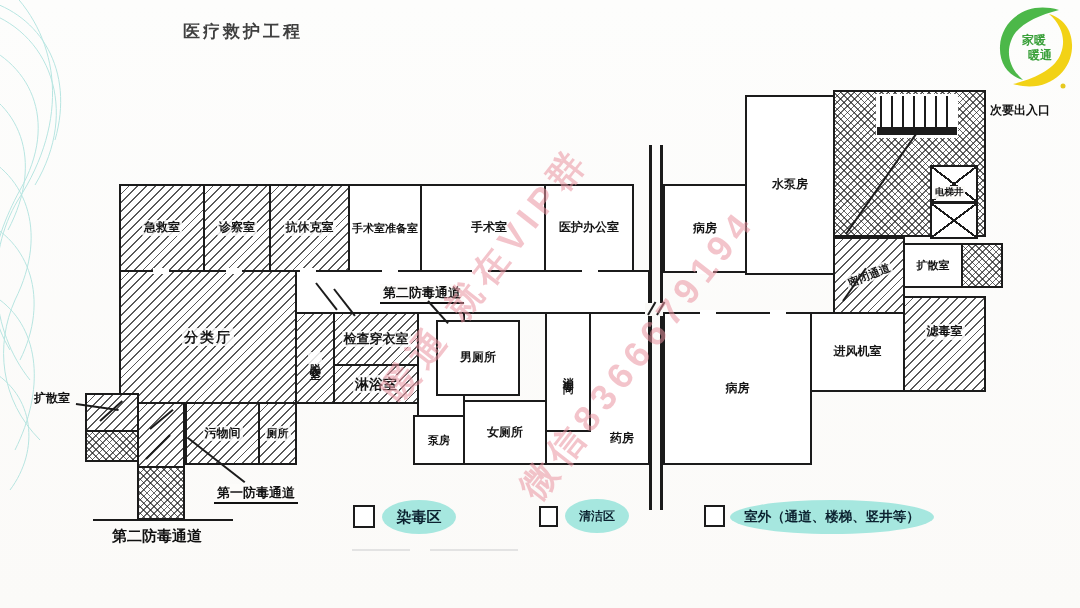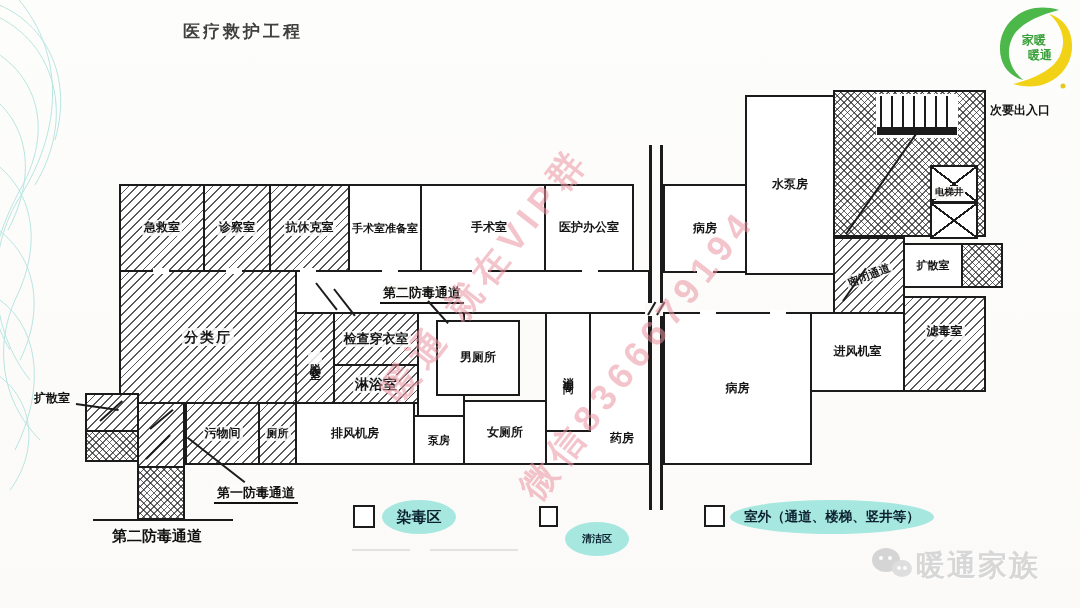--- a/index.html
+++ b/index.html
@@ -107,23 +107,20 @@
   <div class="room clean" style="left:545px;top:312px;width:105px;height:153px;align-items:flex-end;justify-content:flex-end;padding:12px 12px 16px 0;z-index:0">
       <span class="rlabel">药房</span>
     </div>
   <div class="room clean vtext" style="left:545px;top:312px;width:46px;height:120px;font-size:11px;z-index:1">
       <span class="rlabel">消毒间</span>
     </div>
 
   <div class="room clean" style="left:413px;top:415px;width:52px;height:50px;font-size:11px;z-index:2">
       <span class="rlabel">泵房</span>
     </div>
-  <div class="room clean" style="left:295px;top:402px;width:120px;height:63px">
-      <span class="rlabel">排风机房</span>
-    </div>
   <div class="room hatch" style="left:258px;top:402px;width:39px;height:63px;font-size:11px">
       <span class="rlabel">厕所</span>
     </div>
   <div class="room hatch" style="left:185px;top:402px;width:75px;height:63px">
       <span class="rlabel">污物间</span>
     </div>
 
   <div class="room hatch" style="left:137px;top:402px;width:48px;height:66px"></div>
   <div class="room cross" style="left:137px;top:466px;width:48px;height:54px"></div>
   <div class="room hatch" style="left:85px;top:393px;width:54px;height:39px"></div>
@@ -192,42 +189,29 @@
   <div class="gap" style="left:697px;top:268px;width:16px;height:6px"></div>
   <div class="gap" style="left:700px;top:310px;width:16px;height:6px"></div>
   <div class="gap" style="left:770px;top:310px;width:16px;height:6px"></div>
 
   <div class="legend-swatch hatch" style="left:353px;top:505px;width:22px;height:23px"></div>
   <div class="legend-pill" style="left:382px;top:500px;width:74px;height:34px;font-size:15px">
       <span>染毒区</span>
     </div>
 
   <div class="legend-swatch" style="left:539px;top:506px;width:19px;height:21px"></div>
-  <div class="legend-pill" style="left:565px;top:522px;width:64px;height:34px;font-size:10px">
+  <div class="legend-pill" style="left:565px;top:499px;width:64px;height:34px;font-size:12px">
       <span>清洁区</span>
     </div>
 
   <div class="legend-swatch cross" style="left:704px;top:505px;width:21px;height:22px"></div>
   <div class="legend-pill" style="left:730px;top:500px;width:204px;height:34px;font-size:13.5px">
       <span>室外（通道、楼梯、竖井等）</span>
     </div>
 
   <div class="faint" style="left:352px;top:549px;width:58px;height:2px"></div>
   <div class="faint" style="left:430px;top:549px;width:88px;height:2px"></div>
 
   <div class="wm" style="left:330px;top:250px;font-size:36px;transform:rotate(-52deg);">暖通 就在VIP群</div>
   <div class="wm" style="left:460px;top:330px;font-size:36px;transform:rotate(-52deg);">微信8366679194</div>
 
-  <div id="footer-brand">
-    <div style="position:relative;width:44px;height:40px;">
-      <div class="bubble" style="width:28px;height:24px;left:0;top:2px;position:absolute;">
-        <div class="eye" style="left:7px;top:8px;"></div>
-        <div class="eye" style="left:16px;top:8px;"></div>
-      </div>
-      <div class="bubble" style="width:20px;height:17px;left:20px;top:14px;position:absolute;background:#dedede;">
-        <div class="eye" style="left:5px;top:6px;"></div>
-        <div class="eye" style="left:11px;top:6px;"></div>
-      </div>
-    </div>
-    <div id="footer-text">暖通家族</div>
-  </div>
 
 </div>
 
 </body></html>

